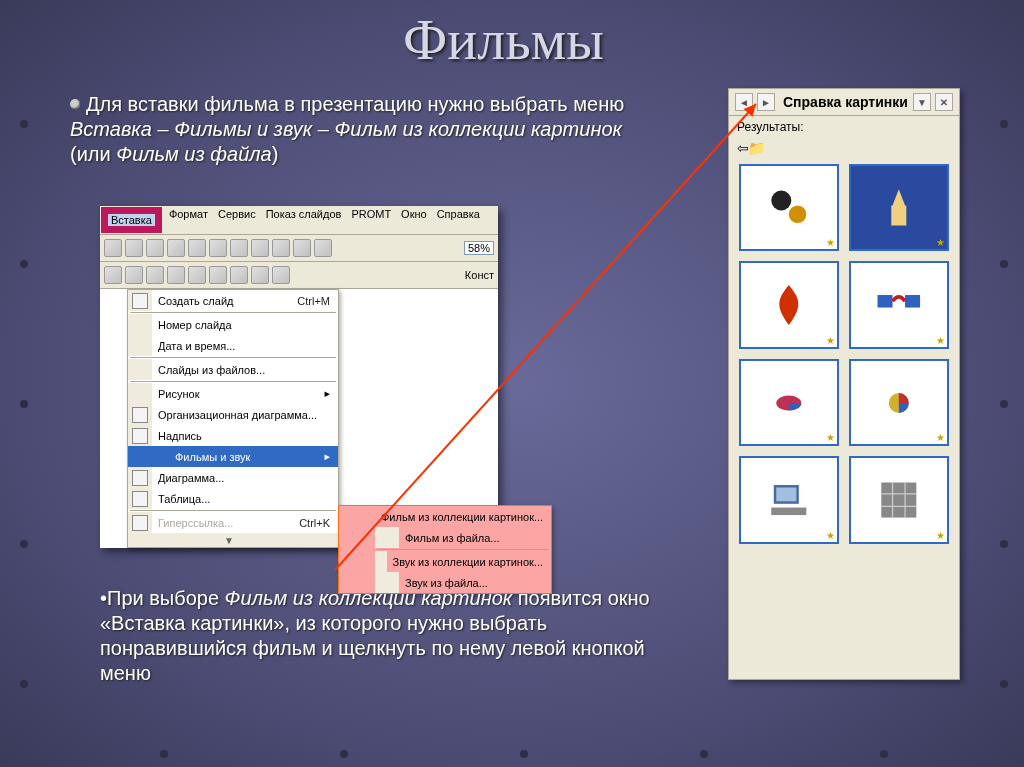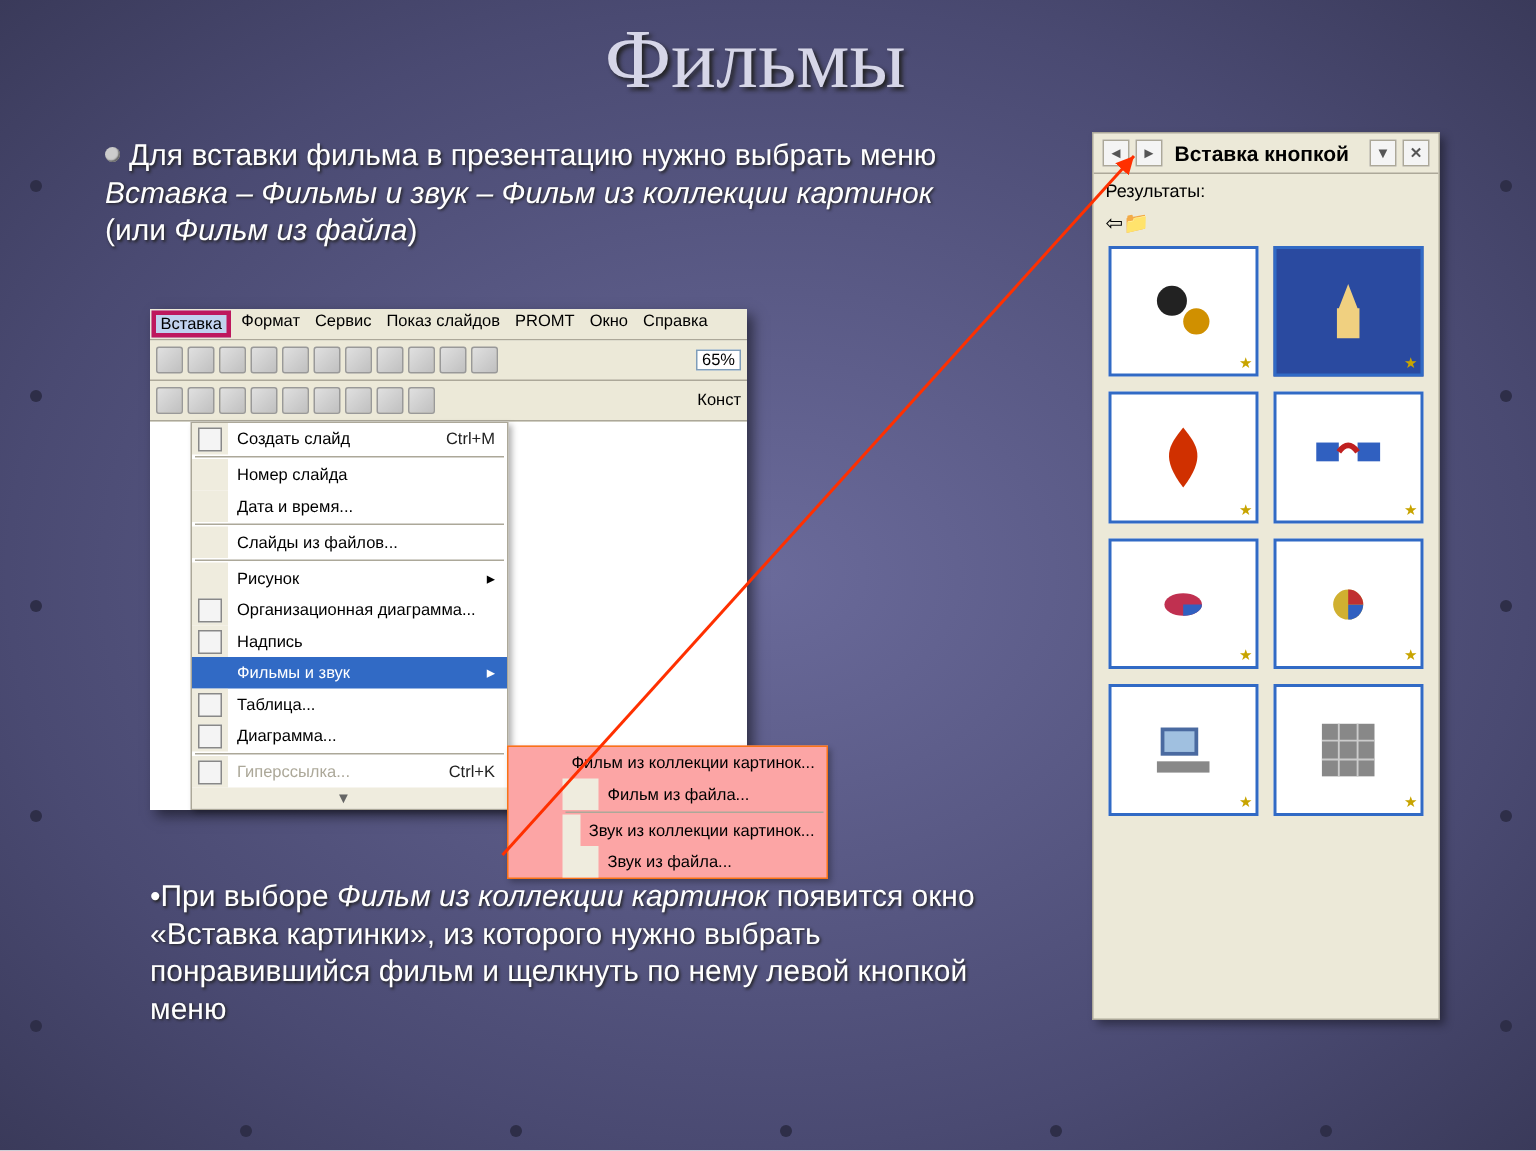--- a/index.html
+++ b/index.html
@@ -76,21 +76,21 @@
   }
   .menubar {
     display: flex;
     background: #ece9d8;
     border-bottom: 1px solid #aca899;
     padding: 2px 4px;
     gap: 10px;
   }
   .menubar span { cursor: default; }
   .menubar .active {
-    border: 3px solid #be185d;
+    border: 7px solid #be185d;
     background: #c1d2ee;
     padding: 0 3px;
     margin: -1px -3px;
   }
   .toolbar {
     display: flex;
     align-items: center;
     background: #ece9d8;
     padding: 2px 4px;
     gap: 3px;
@@ -136,20 +136,21 @@
     width: 14px; height: 14px;
     border: 1px solid #888;
     background: #f4f4f4;
   }
   .menu-label { flex: 1; white-space: nowrap; }
   .menu-accel { color: #222; margin-left: 20px; }
   .menu-arrow { margin-left: auto; padding-left: 10px; }
   .menu-item.hl {
     background: #316ac5;
     color: #fff;
+    gap: 17px;
   }
   .menu-item.hl .menu-icon-col { background: #316ac5; }
   .menu-item.disabled { color: #aca899; }
   .menu-item.expand-chevrons {
     height: 14px;
     justify-content: center;
     background:#efecde;
     color:#666;
     font-size:10px;
   }
@@ -281,21 +282,21 @@
       <div class="t-ico"></div>
       <div class="t-ico"></div>
       <div class="t-ico"></div>
       <div class="t-ico"></div>
       <div class="t-ico"></div>
       <div class="t-ico"></div>
       <div class="t-ico"></div>
       <div class="t-ico"></div>
       <div class="t-ico"></div>
       <div class="t-ico"></div>
-      <span class="zoom-box">65%</span>
+      <span class="zoom-box">58%</span>
     </div>
     <div class="toolbar">
       <div class="t-ico"></div>
       <div class="t-ico"></div>
       <div class="t-ico"></div>
       <div class="t-ico"></div>
       <div class="t-ico"></div>
       <div class="t-ico"></div>
       <div class="t-ico"></div>
       <div class="t-ico"></div>
@@ -345,27 +346,27 @@
         </div>
         <div class="menu-item hl">
           <div class="menu-icon-col"></div>
           <span class="menu-label">Фильмы и звук</span>
           <span class="menu-arrow">▸</span>
         </div>
         <div class="menu-item">
           <div class="menu-icon-col">
             <div class="m-ico"></div>
           </div>
+          <span class="menu-label">Диаграмма...</span>
+        </div>
+        <div class="menu-item">
+          <div class="menu-icon-col">
+            <div class="m-ico"></div>
+          </div>
           <span class="menu-label">Таблица...</span>
-        </div>
-        <div class="menu-item">
-          <div class="menu-icon-col">
-            <div class="m-ico"></div>
-          </div>
-          <span class="menu-label">Диаграмма...</span>
         </div>
         <div class="menu-item sep"></div>
         <div class="menu-item disabled">
           <div class="menu-icon-col">
             <div class="m-ico"></div>
           </div>
           <span class="menu-label">Гиперссылка...</span>
           <span class="menu-accel">Ctrl+K</span>
         </div>
         <div class="menu-item expand-chevrons">▼</div>
@@ -392,21 +393,21 @@
   </div>
 
   <div class="note">
     <span>•При выборе </span><em>Фильм из коллекции картинок </em><span>появится окно «Вставка картинки», из которого нужно выбрать понравившийся фильм и щелкнуть по нему левой кнопкой меню</span>
   </div>
 
   <div class="pane">
     <div class="pane-head">
       <span class="nav-arrow">◄</span>
       <span class="nav-arrow">►</span>
-      <span style="margin-left:4px">Вставка кнопкой</span>
+      <span style="margin-left:4px">Справка картинки</span>
       <span style="margin-left:auto" class="nav-arrow">▼</span>
       <span class="nav-arrow">✕</span>
     </div>
     <div class="pane-sub">Результаты:</div>
     <div class="pane-ico-row">
       <span style="font-size:14px">⇦📁</span>
     </div>
     <div class="thumbs">
       <div class="thumb">
         <svg class="star-shape" viewBox="0 0 40 40">

